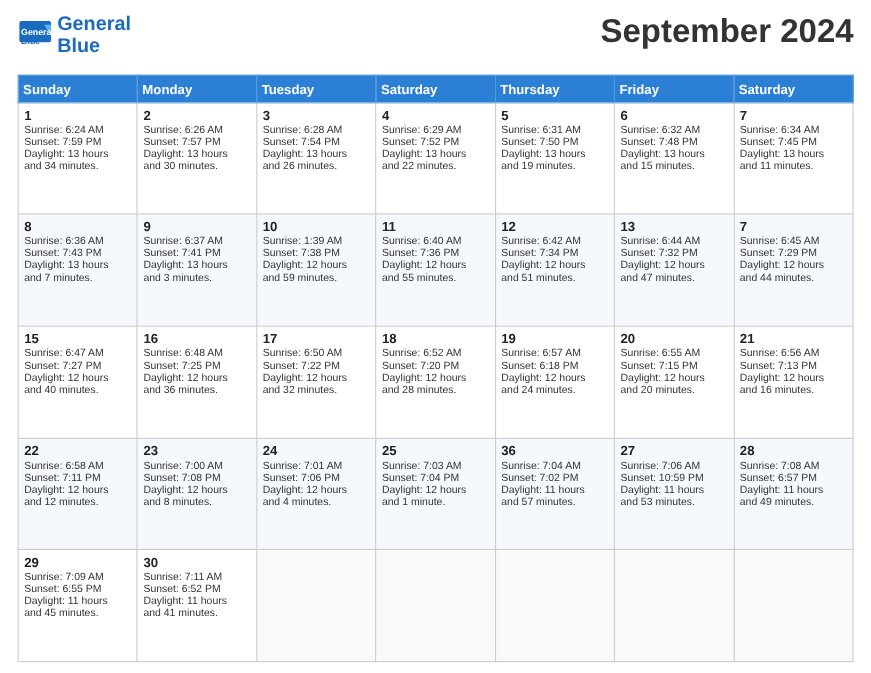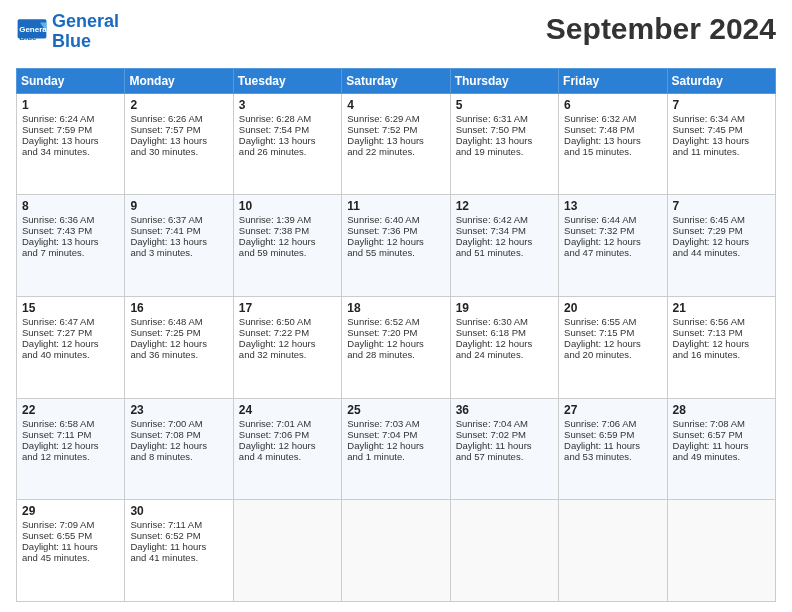--- a/index.html
+++ b/index.html
@@ -254,21 +254,21 @@
           </td>
           <td>
             <span class="day-num">18</span>
             <div>Sunrise: 6:52 AM</div>
             <div>Sunset: 7:20 PM</div>
             <div>Daylight: 12 hours</div>
             <div>and 28 minutes.</div>
           </td>
           <td>
             <span class="day-num">19</span>
-            <div>Sunrise: 6:30 AM</div>
+            <div>Sunrise: 6:57 AM</div>
             <div>Sunset: 6:18 PM</div>
             <div>Daylight: 12 hours</div>
             <div>and 24 minutes.</div>
           </td>
           <td>
             <span class="day-num">20</span>
             <div>Sunrise: 6:55 AM</div>
             <div>Sunset: 7:15 PM</div>
             <div>Daylight: 12 hours</div>
             <div>and 20 minutes.</div>
@@ -313,21 +313,21 @@
           <td>
             <span class="day-num">36</span>
             <div>Sunrise: 7:04 AM</div>
             <div>Sunset: 7:02 PM</div>
             <div>Daylight: 11 hours</div>
             <div>and 57 minutes.</div>
           </td>
           <td>
             <span class="day-num">27</span>
             <div>Sunrise: 7:06 AM</div>
-            <div>Sunset: 6:59 PM</div>
+            <div>Sunset: 10:59 PM</div>
             <div>Daylight: 11 hours</div>
             <div>and 53 minutes.</div>
           </td>
           <td>
             <span class="day-num">28</span>
             <div>Sunrise: 7:08 AM</div>
             <div>Sunset: 6:57 PM</div>
             <div>Daylight: 11 hours</div>
             <div>and 49 minutes.</div>
           </td>

